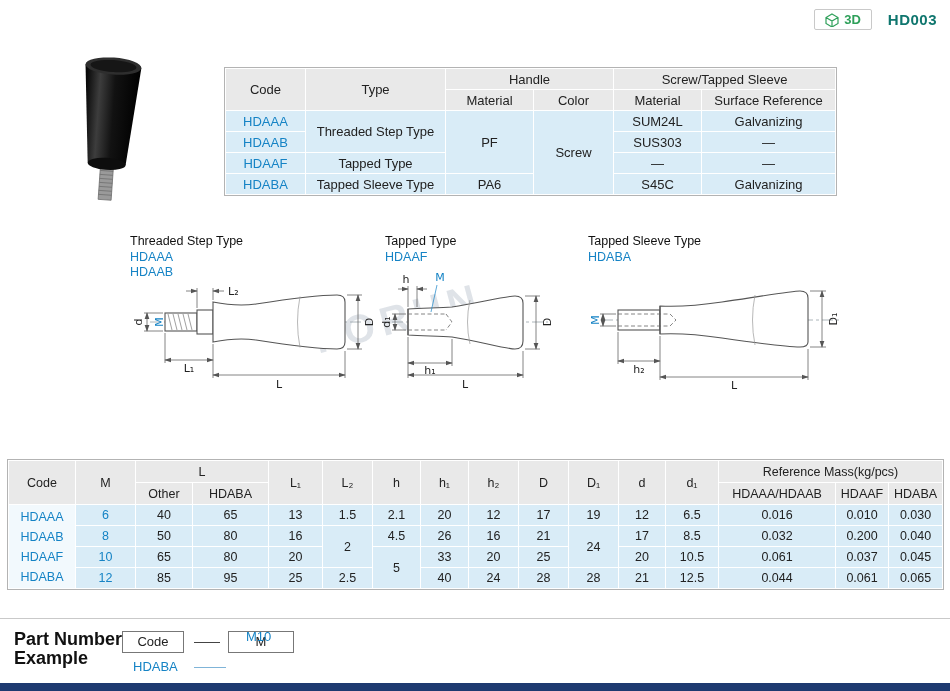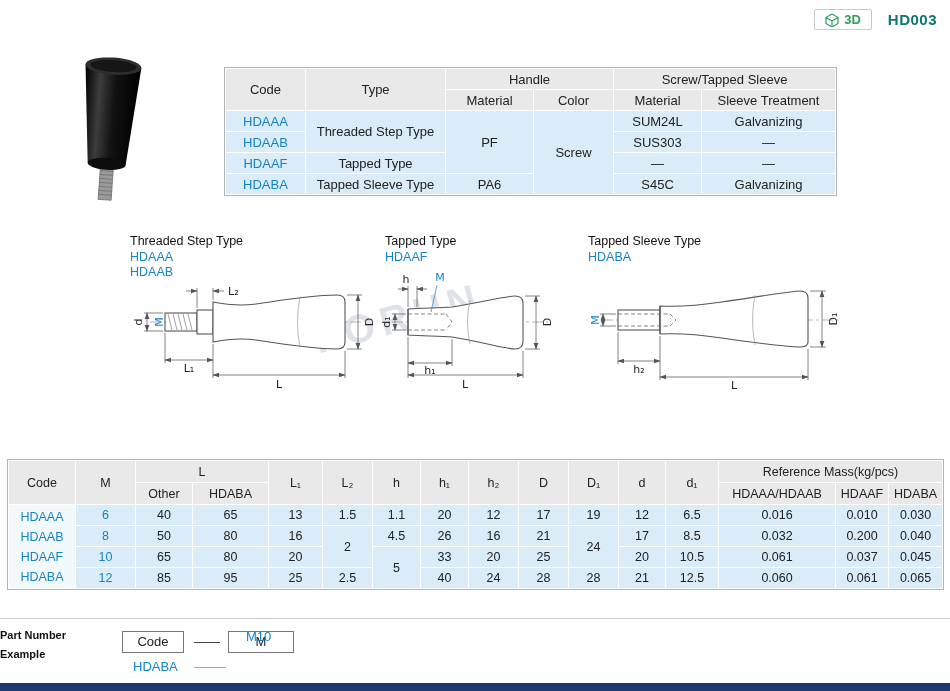--- a/index.html
+++ b/index.html
@@ -32,21 +32,21 @@
 
   
   .dtitle { position:absolute; font-size:12.5px; color:#111; }
   .dcode  { position:absolute; font-size:12.5px; color:#1583c5; }
 
   .watermark { position:absolute; left:312px; top:296px; font-size:40px; letter-spacing:6px;
                color:rgba(140,156,172,0.28); transform:rotate(-15deg); font-weight:bold; pointer-events:none; }
 
   
   .pn-sep { position:absolute; left:0; top:618px; width:950px; border-top:1px solid #c9c9c9; }
-  .pn-title { position:absolute; left:0; font-size:11px; font-weight:bold; color:#111; }
+  .pn-title { position:absolute; left:14px; font-size:18px; font-weight:bold; color:#111; }
   .pn-box { position:absolute; border:1px solid #777; background:#fff; text-align:center;
             font-size:13px; line-height:20px; height:22px; color:#222; }
   .pn-dash { position:absolute; border-top:1px solid #444; }
   .pn-tie  { position:absolute; border-top:1px solid #7fb4d8; }
   .pn-val { position:absolute; font-size:13px; color:#1583c5; }
 
   .footer-bar { position:absolute; left:0; bottom:0; width:950px; height:8px; background:#1e3a70; }
 
   svg text { font-family:"DejaVu Sans","Liberation Sans",sans-serif; font-size:11px; fill:#222; }
   svg text.blue { fill:#1583c5; }
@@ -108,21 +108,21 @@
       <tr>
         <th rowspan="2">Code</th>
         <th rowspan="2">Type</th>
         <th colspan="2">Handle</th>
         <th colspan="2">Screw/Tapped Sleeve</th>
       </tr>
       <tr>
         <th>Material</th>
         <th>Color</th>
         <th>Material</th>
-        <th>Sleeve Treatment</th>
+        <th>Surface Reference</th>
       </tr>
     </thead>
     <tbody>
       <tr>
         <td class="code">HDAAA</td>
         <td rowspan="2">Threaded Step Type</td>
         <td rowspan="3">PF</td>
         <td rowspan="4">Screw</td>
         <td>SUM24L</td>
         <td>Galvanizing</td>
@@ -322,21 +322,21 @@
           <div>HDAAA</div>
           <div>HDAAB</div>
           <div>HDAAF</div>
           <div>HDABA</div>
         </td>
         <td class="mval">6</td>
         <td>40</td>
         <td>65</td>
         <td>13</td>
         <td>1.5</td>
-        <td>1.1</td>
+        <td>2.1</td>
         <td>20</td>
         <td>12</td>
         <td>17</td>
         <td>19</td>
         <td>12</td>
         <td>6.5</td>
         <td>0.016</td>
         <td>0.010</td>
         <td>0.030</td>
       </tr>
@@ -377,21 +377,21 @@
         <td>85</td>
         <td>95</td>
         <td>25</td>
         <td>2.5</td>
         <td>40</td>
         <td>24</td>
         <td>28</td>
         <td>28</td>
         <td>21</td>
         <td>12.5</td>
-        <td>0.060</td>
+        <td>0.044</td>
         <td>0.061</td>
         <td>0.065</td>
       </tr>
     </tbody>
   </table>
 
   <div class="pn-sep"></div>
   <div class="pn-title" style="top:629px">Part Number</div>
   <div class="pn-title" style="top:648px">Example</div>
   <div class="pn-box" style="left:122px;top:631px;width:62px">Code</div>

